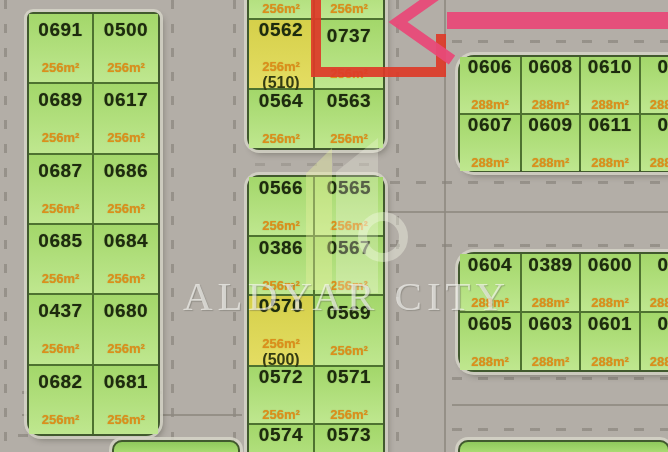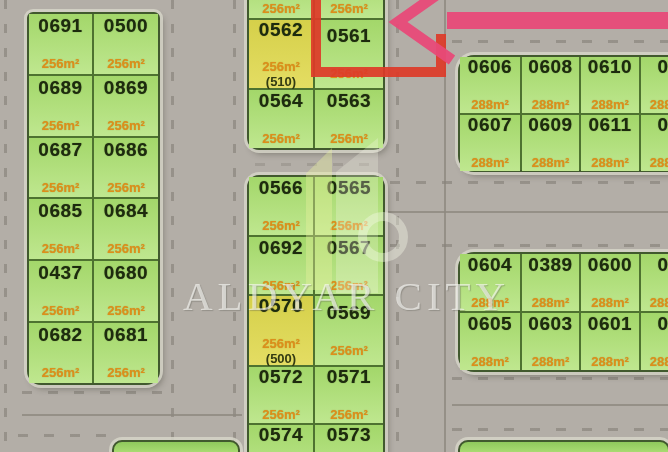--- a/index.html
+++ b/index.html
@@ -24,21 +24,21 @@
     display:flex;flex-direction:column;align-items:center;justify-content:center;
     background:linear-gradient(180deg,#a3d76a,#bfe78f);
     overflow:visible;line-height:1;
   }
   .cell.hl{background:linear-gradient(180deg,#d5d04a,#e4dd63);}
   .cell.end{justify-content:flex-end;padding-bottom:3px;}
   .num{height:20px;font-size:19px;font-weight:700;color:#1d2b0e;letter-spacing:.5px;
        text-shadow:0 0 1px rgba(25,35,8,.55);}
   .area{height:15px;font-size:13px;font-weight:700;color:#dd8f1a;
        text-shadow:0 0 1px rgba(150,90,10,.5);margin-top:21px;}
-  .note{height:13px;font-size:13px;font-weight:700;color:#333b12;}
+  .note{height:13px;font-size:16px;font-weight:700;color:#333b12;}
   .sliver{
     position:absolute;height:16px;box-sizing:border-box;
     background:linear-gradient(180deg,#8fc95c,#aede76);
     border:2px solid #41592e;border-radius:10px 10px 0 0;
     box-shadow:0 0 0 3px rgba(214,213,200,.85);
   }
   
   .wm{position:absolute;pointer-events:none;}
   #wm-tower1{left:306px;top:148px;width:26px;height:142px;background:rgba(233,243,160,.38);
     clip-path:polygon(0 18%,100% 0,100% 100%,0 100%);}
@@ -70,35 +70,35 @@
 
   <div class="hdash" style="left:452px;top:40px;width:216px;"></div>
   <div class="hdash" style="left:390px;top:181px;width:278px;"></div>
   <div class="hsolid" style="left:388px;top:211px;width:280px;"></div>
   <div class="hdash" style="left:390px;top:244px;width:278px;"></div>
   <div class="hdash" style="left:452px;top:377px;width:216px;"></div>
   <div class="hsolid" style="left:452px;top:404px;width:216px;"></div>
   <div class="hdash" style="left:452px;top:428px;width:216px;"></div>
   <div class="hdash" style="left:255px;top:163px;width:125px;opacity:.4;"></div>
 
-  <div class="block" id="block-left" style="left: 27px; top: 12px; width: 133px; height: 373px; grid-template-columns: 63px 64px; grid-template-rows: repeat(6, 1fr); border-radius: 6px 6px 14px 14px;">
+  <div class="block" id="block-left" style="left: 27px; top: 12px; width: 133px; height: 424px; grid-template-columns: 63px 64px; grid-template-rows: repeat(6, 1fr); border-radius: 6px 6px 14px 14px;">
       <div class="cell">
         <div class="num">0691</div>
         <div class="area">256m²</div>
       </div>
       <div class="cell">
         <div class="num">0500</div>
         <div class="area">256m²</div>
       </div>
       <div class="cell">
         <div class="num">0689</div>
         <div class="area">256m²</div>
       </div>
       <div class="cell">
-        <div class="num">0869</div>
+        <div class="num">0617</div>
         <div class="area">256m²</div>
       </div>
       <div class="cell">
         <div class="num">0687</div>
         <div class="area">256m²</div>
       </div>
       <div class="cell">
         <div class="num">0686</div>
         <div class="area">256m²</div>
       </div>
@@ -135,21 +135,21 @@
       <div class="cell end">
         <div class="num"></div>
         <div class="area">256m²</div>
       </div>
       <div class="cell hl">
         <div class="num">0562</div>
         <div class="area">256m²</div>
         <div class="note">(510)</div>
       </div>
       <div class="cell">
-        <div class="num">0561</div>
+        <div class="num">0737</div>
         <div class="area">256m²</div>
       </div>
       <div class="cell">
         <div class="num">0564</div>
         <div class="area">256m²</div>
       </div>
       <div class="cell">
         <div class="num">0563</div>
         <div class="area">256m²</div>
       </div>
@@ -157,21 +157,21 @@
   <div class="block" id="block-mid-bottom" style="left: 247px; top: 175px; width: 138px; height: 308px; grid-template-columns: 64px 68px; grid-template-rows: 58px 57px 69px 56px 1fr; border-radius: 12px 12px 0px 0px;">
       <div class="cell">
         <div class="num">0566</div>
         <div class="area">256m²</div>
       </div>
       <div class="cell">
         <div class="num">0565</div>
         <div class="area">256m²</div>
       </div>
       <div class="cell">
-        <div class="num">0692</div>
+        <div class="num">0386</div>
         <div class="area">256m²</div>
       </div>
       <div class="cell">
         <div class="num">0567</div>
         <div class="area">256m²</div>
       </div>
       <div class="cell hl">
         <div class="num">0570</div>
         <div class="area">256m²</div>
         <div class="note">(500)</div>

